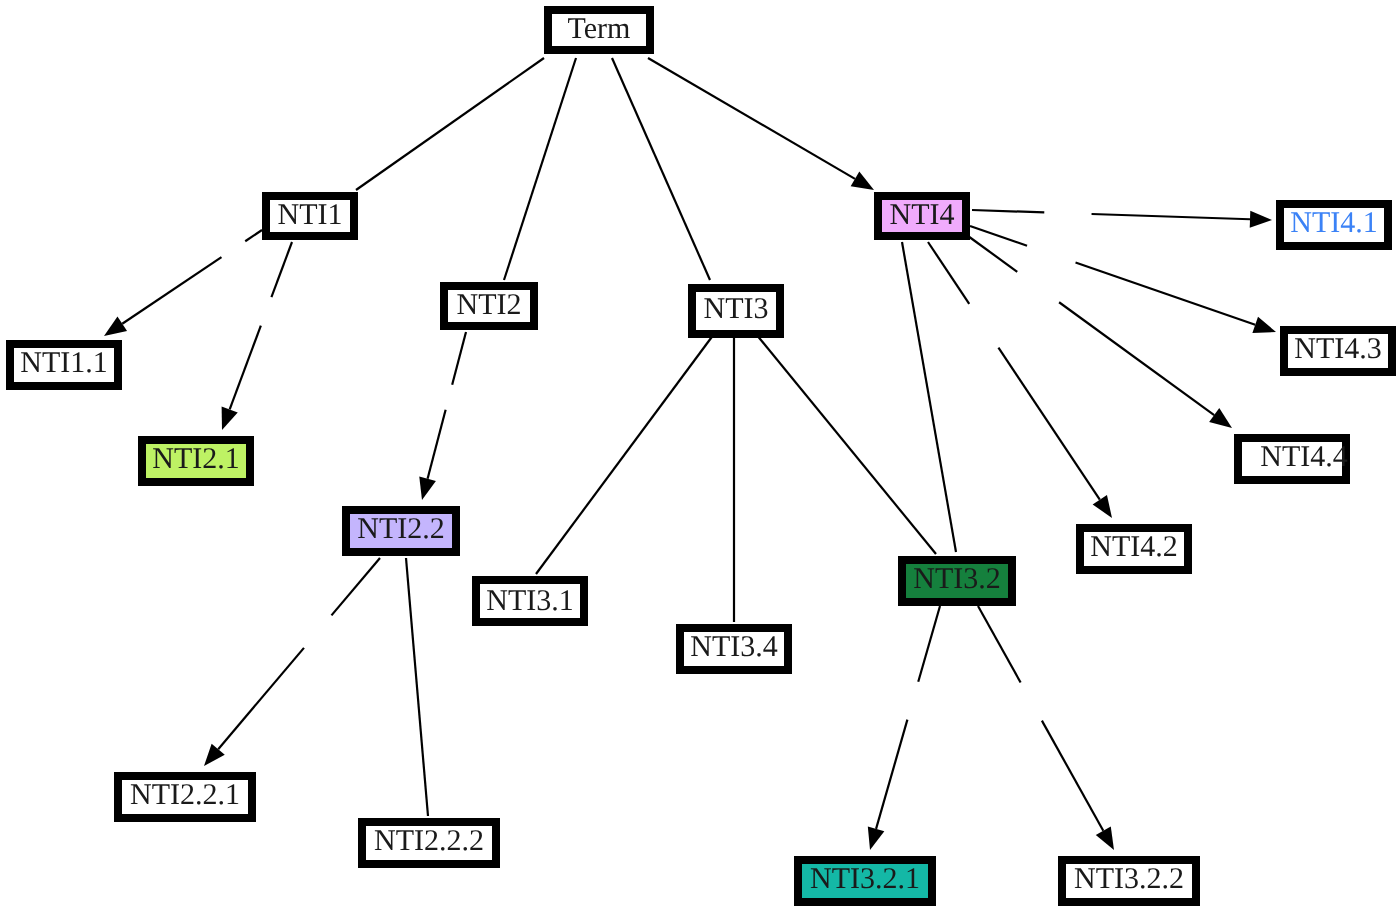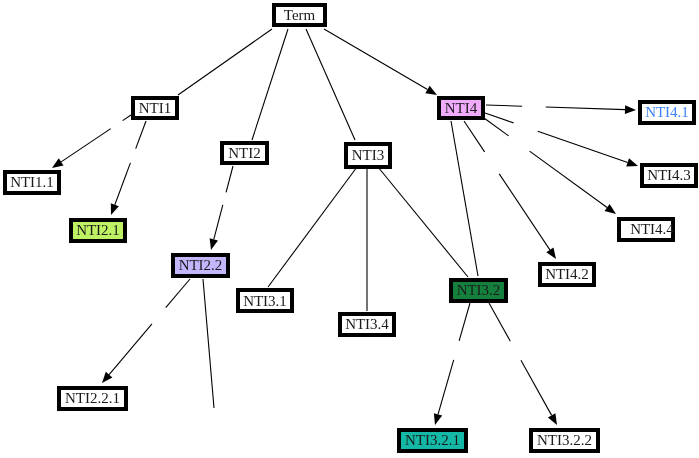--- a/index.html
+++ b/index.html
@@ -162,19 +162,22 @@
     </div>
     <div class="tree-node" style="left: 236px; top: 288px; width: 58px; height: 25px; background: rgb(255, 255, 255); border-color: rgb(0, 0, 0); color: rgb(26, 26, 26); align-items: flex-end;">
       <span>NTI3.1</span>
     </div>
     <div class="tree-node" style="left: 338px; top: 312px; width: 58px; height: 25px; background: rgb(255, 255, 255); border-color: rgb(0, 0, 0); color: rgb(26, 26, 26);">
       <span>NTI3.4</span>
     </div>
     <div class="tree-node" style="left: 57px; top: 386px; width: 71px; height: 25px; background: rgb(255, 255, 255); border-color: rgb(0, 0, 0); color: rgb(26, 26, 26);">
       <span>NTI2.2.1</span>
     </div>
+    <div class="tree-node" style="left: 179px; top: 409px; width: 71px; height: 25px; background: rgb(255, 255, 255); border-color: rgb(0, 0, 0); color: rgb(26, 26, 26);">
+      <span>NTI2.2.2</span>
+    </div>
     <div class="tree-node" style="left: 397px; top: 428px; width: 71px; height: 25px; background: #14b8a6; border-color: rgb(0, 0, 0); color: rgb(26, 26, 26);">
       <span>NTI3.2.1</span>
     </div>
     <div class="tree-node" style="left: 529px; top: 428px; width: 71px; height: 25px; background: rgb(255, 255, 255); border-color: rgb(0, 0, 0); color: rgb(26, 26, 26);">
       <span>NTI3.2.2</span>
     </div>
   </div>
 
 </body></html>

